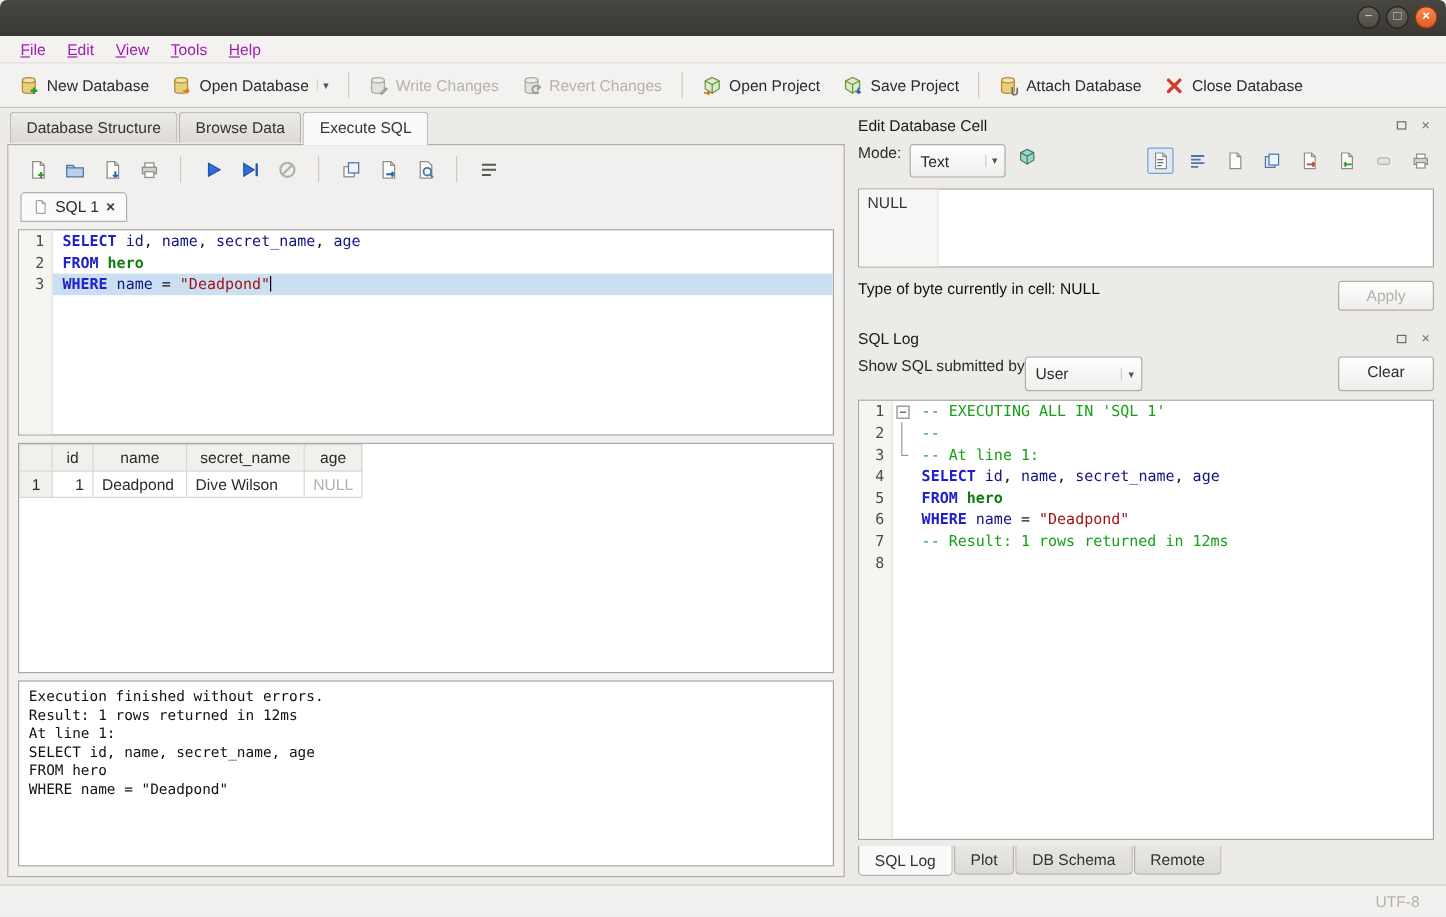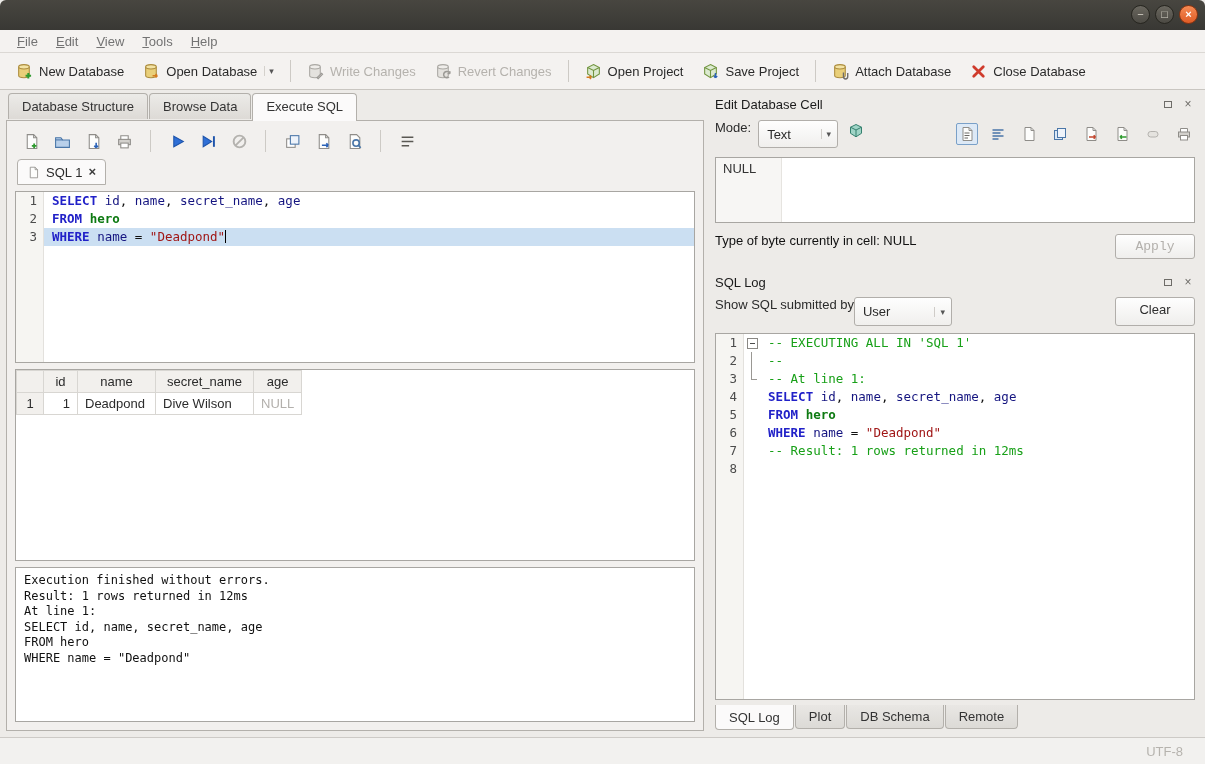--- a/index.html
+++ b/index.html
@@ -21,21 +21,21 @@
     width:19px; height:19px; border-radius:50%;
     background:linear-gradient(#6a675f,#4c4a44); border:1px solid #26251f;
     color:#d9d5ca; font-size:11px; line-height:17px; text-align:center; cursor:pointer;
   }
   .wbtn.close { background:linear-gradient(#f68b54,#df5c26); border-color:#8c3410; color:#fff; font-weight:bold; }
   
   .menubar {
     height:23px; flex:none; background:#f4f2f0; border-bottom:1px solid #dbd8d4;
     display:flex; align-items:center; padding-left:8px;
   }
-  .menu-item { padding:2px 9px; color:#737373; cursor:default; }
+  .menu-item { padding:2px 9px; color:#a21caf; cursor:default; }
   .menu-item::first-letter { text-decoration:underline; }
   
   .toolbar {
     height:37px; flex:none; background:#f4f2f0; border-bottom:1px solid #c9c6c1;
     display:flex; align-items:center; padding:0 8px; gap:3px;
   }
   .tb-btn { display:flex; align-items:center; gap:6px; padding:6px 8px; border-radius:3px; white-space:nowrap; }
   .tb-btn.disabled { color:#b5b2ad; }
   .tb-sep { width:1px; height:22px; background:#cdcac5; margin:0 5px; flex:none; }
   .dd-arrow { font-size:9px; color:#555; margin-left:1px; padding-left:4px; border-left:1px solid #d4d1cc; }
@@ -51,21 +51,21 @@
   }
   .tab.active { background:#fbfafa; position:relative; z-index:3; padding-bottom:7px; margin-bottom:-1px; }
   .tab-page {
     flex:1; border:1px solid #b3b0ab; background:#f2f0ee;
     display:flex; flex-direction:column; padding:8px; gap:6px; min-height:0; position:relative; z-index:1;
   }
   
   .exec-toolbar { height:24px; flex:none; display:flex; align-items:center; gap:11px; padding-left:6px; }
   .ico-btn { width:20px; height:20px; display:flex; align-items:center; justify-content:center; border-radius:2px; }
   
-  .sqltab-row { height:26px; flex:none; display:flex; padding-left:2px; }
+  .sqltab-row { height:26px; flex:none; display:flex; align-items:flex-end; padding-left:2px; }
   .sqltab {
     display:flex; align-items:center; gap:6px; padding:4px 9px;
     background:#fbfafa; border:1px solid #b3b0ab; border-radius:4px 4px 0 0;
   }
   .sqltab .x { font-weight:bold; color:#3c3c3c; font-size:13px; line-height:12px; }
   
   .code-area {
     position:relative; background:#fff; border:1px solid #a8a6a2; overflow:hidden;
     font-family:"DejaVu Sans Mono",monospace; font-size:12.5px;
   }
@@ -110,21 +110,21 @@
   .row { display:flex; }
   .combo {
     display:inline-flex; align-items:center; padding:3px 6px 3px 8px; gap:8px;
     border:1px solid #b1aeaa; border-radius:3px; background:linear-gradient(#fefefe,#f0efed);
   }
   .combo .arrow { font-size:9px; color:#555; border-left:1px solid #cfccc8; padding-left:5px; margin-left:auto; }
   .btn {
     padding:4px 16px; border:1px solid #b1aeaa; border-radius:3px;
     background:linear-gradient(#fefefe,#efeeec); color:#2d2d2d; text-align:center;
   }
-  .btn.disabled { color:#b3b0ac;font-family:Liberation Mono, monospace; }
+  .btn.disabled { color:#b3b0ac; }
   .mode-row { margin-top:6px; gap:7px; height:28px; flex:none; }
   .cell-icons { display:flex; align-items:center; gap:9px; margin-left:auto; }
   .cico { width:22px; height:22px; display:flex; align-items:center; justify-content:center; border:1px solid transparent; border-radius:2px; }
   .cico.active { border-color:#7aa0c8; background:#dde9f6; }
   .cell-editor { margin-top:9px; height:66px; flex:none; background:#fff; border:1px solid #a8a6a2; display:flex; }
   .cell-gutter { width:66px; flex:none; background:#f7f6f4; border-right:1px solid #e6e4e0; padding:3px 0 0 7px; color:#333; }
   .type-row { margin-top:10px; flex:none; align-items:flex-start; }
   .type-col { flex:1; }
   .type-line { color:#111; }
   .bytes-line { margin-top:8px; color:#111; }

